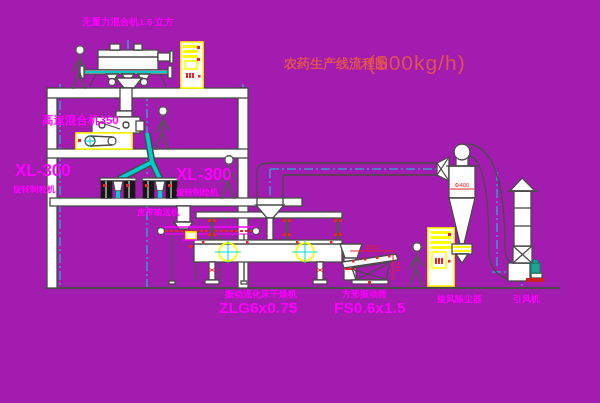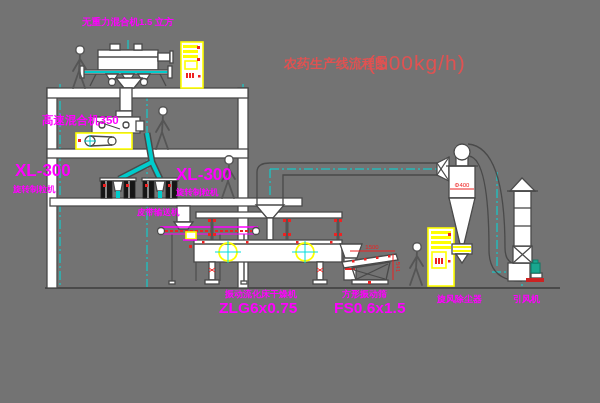--- a/index.html
+++ b/index.html
@@ -1,16 +1,16 @@
 <!DOCTYPE html>
 <html><head>
 <meta charset="utf-8">
 <style>
   html,body{margin:0;padding:0;background:#fff;}
-  .canvas{position:relative;width:600px;height:403px;background:#737373;overflow:hidden;
+  .canvas{position:relative;width:600px;height:403px;background:#a21caf;overflow:hidden;
           font-family:"Liberation Sans", sans-serif;}
   svg{position:absolute;left:0;top:0;}
   .grey{stroke:#4a4a4a;fill:#ffffff;stroke-width:1.3;}
   .greyl{stroke:#4a4a4a;fill:none;stroke-width:1.3;}
   .dark{stroke:#222;fill:#161616;stroke-width:0.8;}
   .cyan{stroke:#00dddd;fill:none;stroke-width:1;stroke-dasharray:9 3 2 3;}
   .yellow{stroke:#ffff00;fill:#ffffff;stroke-width:1.6;}
   .ybar{fill:#ffff00;}
   .red{fill:#ee2222;}
   .redl{stroke:#ee2222;fill:none;stroke-width:1;}

